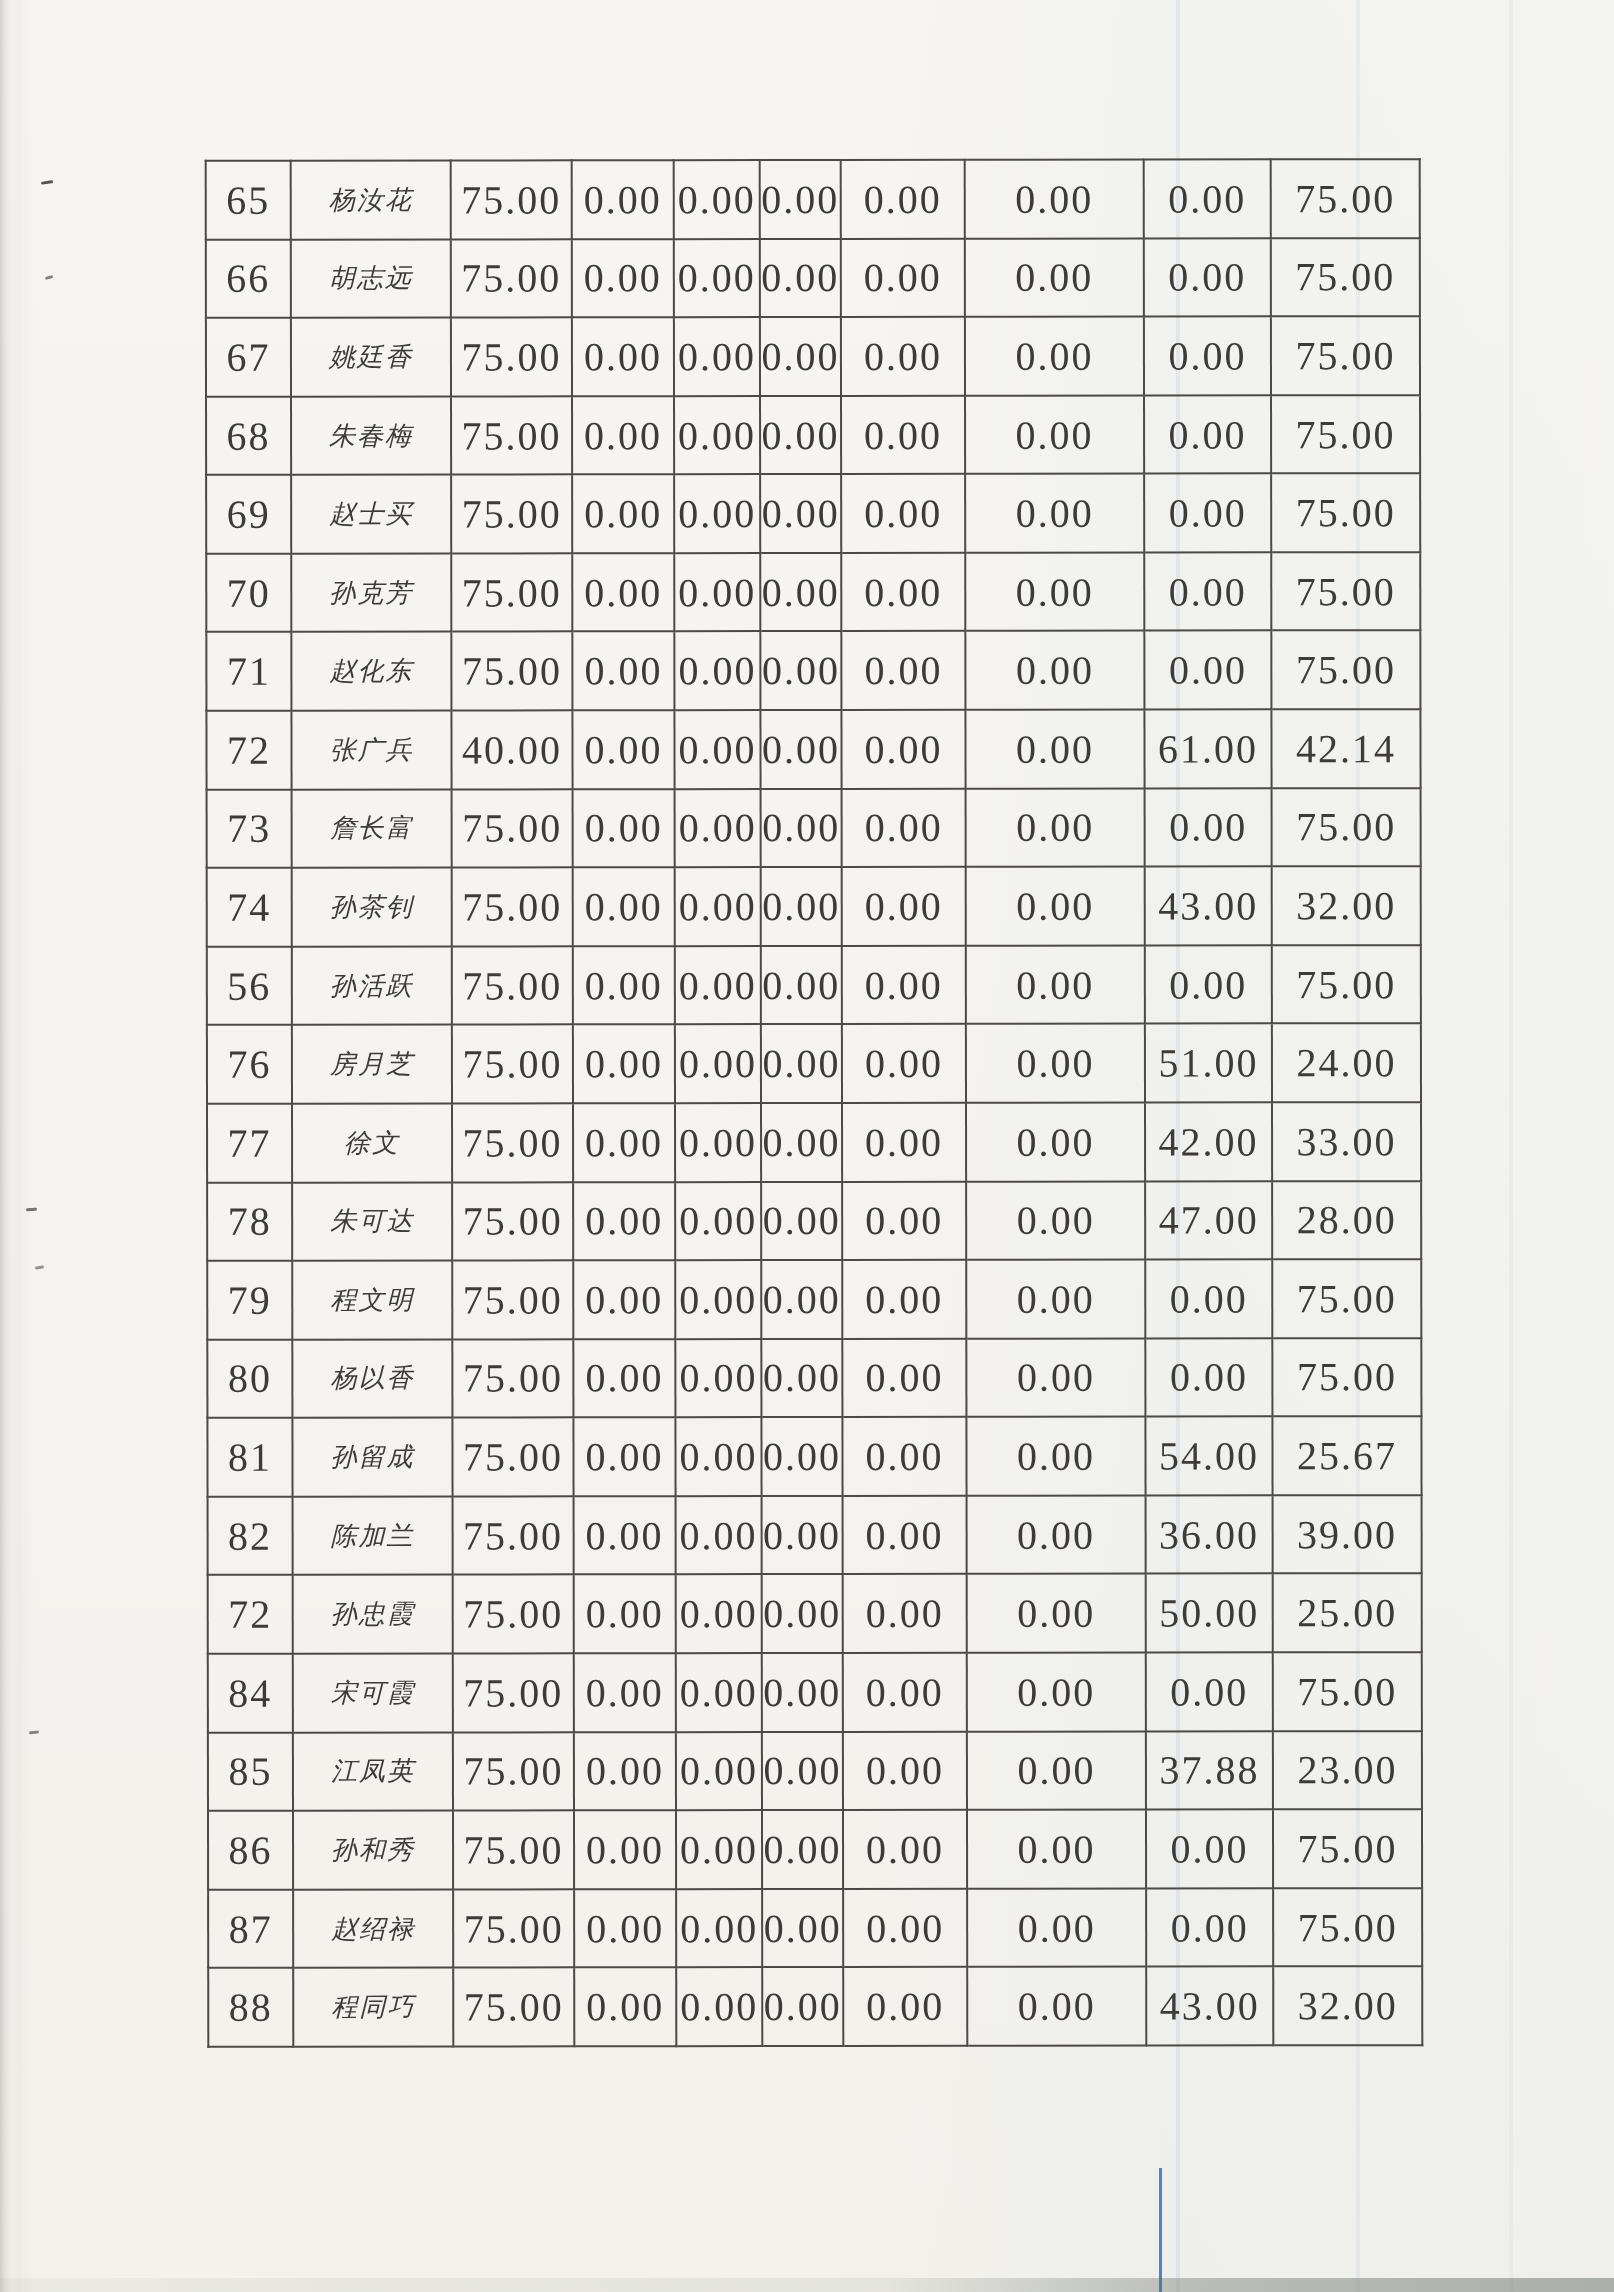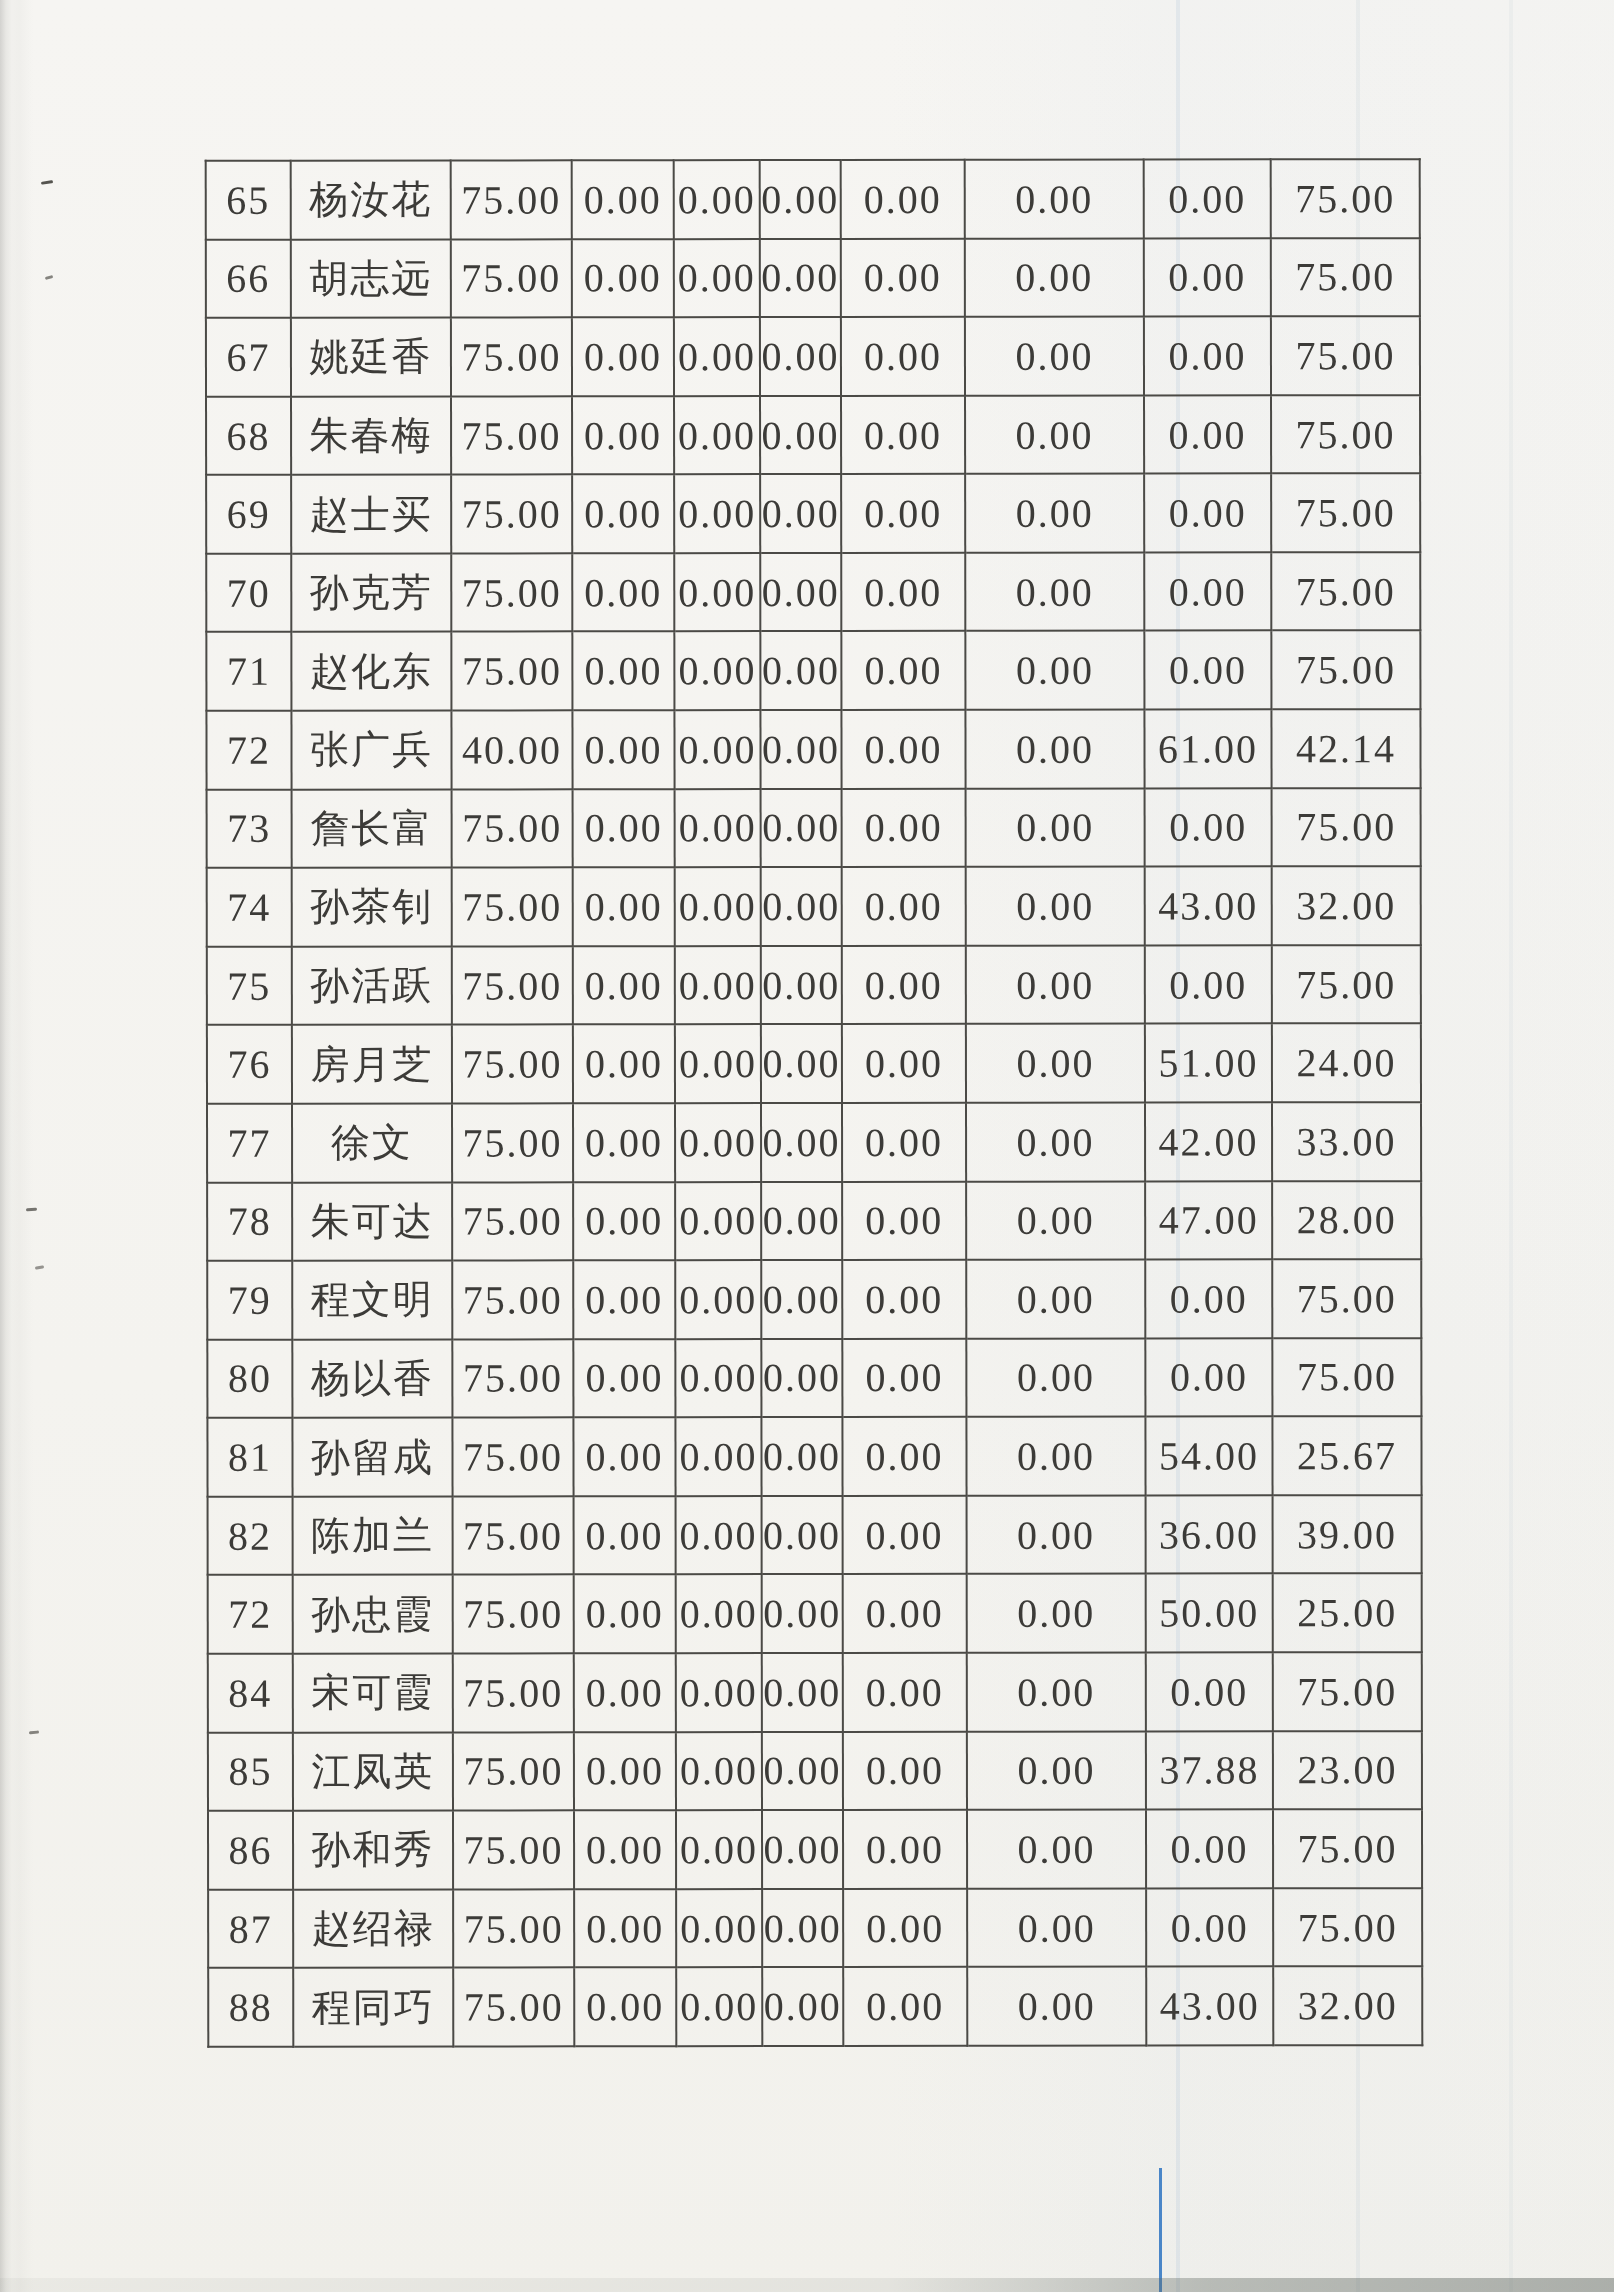--- a/index.html
+++ b/index.html
@@ -90,23 +90,24 @@
     padding: 0;
     overflow: hidden;
     white-space: nowrap;
   }
   td.num-cell {
     font-size: 40px;
     letter-spacing: 2px;
     color: #413f3c;
   }
   td.name-cell {
-    font-size: 39px;
+    font-size: 26px;
     letter-spacing: 2px;
     color: #383734;
+    font-style: italic;
   }
 </style>
 </head>
 <body>
 
 <div class="page">
 
   <div class="left-edge"></div>
   <div class="streak s1"></div>
   <div class="streak s2"></div>
@@ -246,21 +247,21 @@
           <td class="num-cell">75.00</td>
           <td class="num-cell">0.00</td>
           <td class="num-cell">0.00</td>
           <td class="num-cell">0.00</td>
           <td class="num-cell">0.00</td>
           <td class="num-cell">0.00</td>
           <td class="num-cell">43.00</td>
           <td class="num-cell">32.00</td>
         </tr>
         <tr>
-          <td class="num-cell">75</td>
+          <td class="num-cell">56</td>
           <td class="name-cell">孙活跃</td>
           <td class="num-cell">75.00</td>
           <td class="num-cell">0.00</td>
           <td class="num-cell">0.00</td>
           <td class="num-cell">0.00</td>
           <td class="num-cell">0.00</td>
           <td class="num-cell">0.00</td>
           <td class="num-cell">0.00</td>
           <td class="num-cell">75.00</td>
         </tr>

